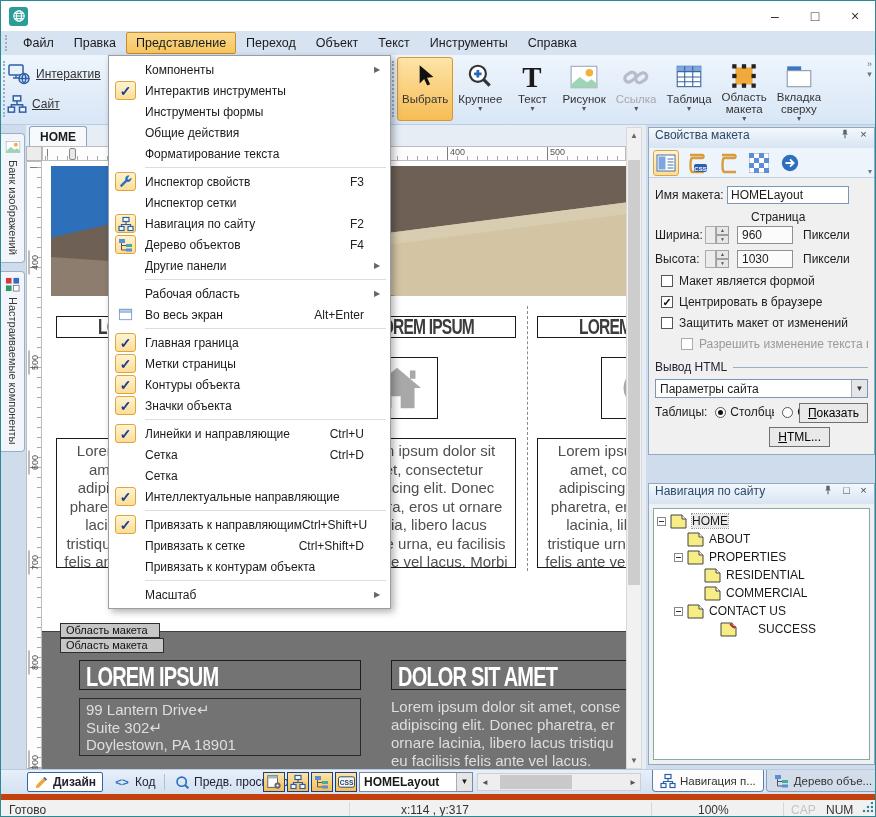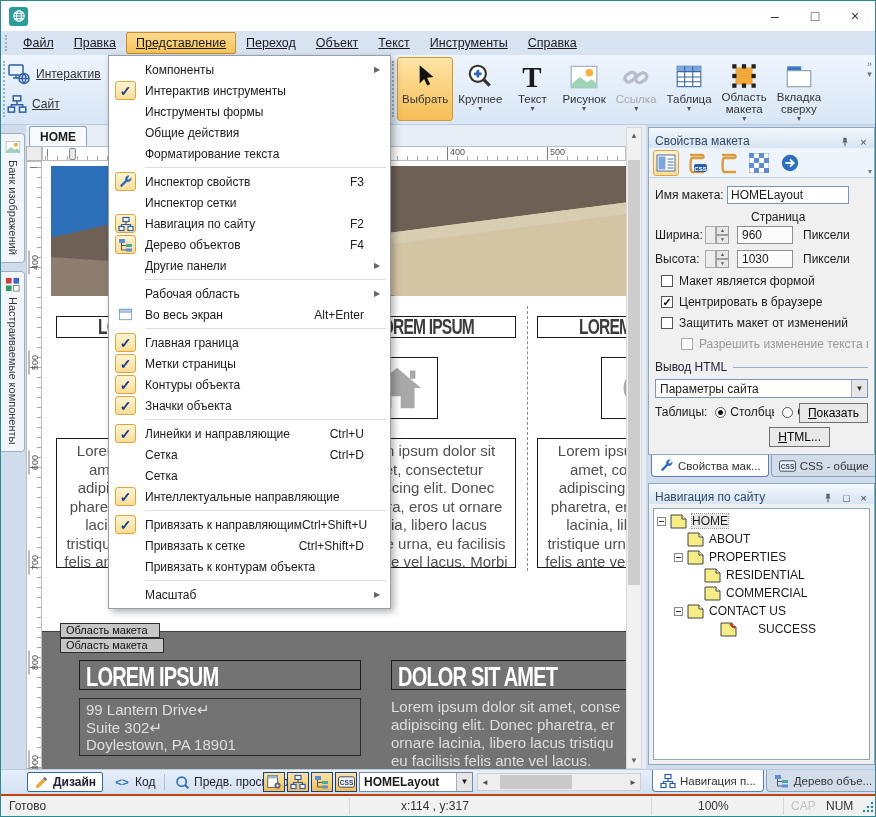--- a/index.html
+++ b/index.html
@@ -10,21 +10,21 @@
   
   .titlebar { position:absolute; left:0; top:0; right:0; height:30px; background:#fff; display:flex; align-items:center; }
   .app-icon { width:19px; height:19px; margin:0 8px 0 8px; background:#2a9d98; border-radius:3px;
               display:flex; align-items:center; justify-content:center; }
   .title-text { font-size:13px; color:#0c4a6e;margin-top:46px; }
   .win-controls { margin-left:auto; display:flex; height:100%; }
   .win-btn { width:40px; display:flex; align-items:center; justify-content:center; font-size:14px; color:#333; }
 
   
   .menubar { position:absolute; left:0; top:30px; right:0; height:24px; background:#d8e3f2;
-             display:flex; align-items:center; padding-left:12px;text-decoration:underline; }
+             display:flex; align-items:center; padding-left:12px; }
   .menubar:before { content:""; position:absolute; left:4px; top:4px; bottom:4px; border-left:2px dotted #9ab0c6; }
   .mb-item { padding:3px 9px; font-size:12.5px; border:1px solid transparent; border-radius:2px; }
   .mb-item.active { background:linear-gradient(#fbd98d,#f6c55c); border-color:#c98c2e; }
 
   
   .toolbar { position:absolute; left:0; top:54px; right:0; height:70px;
              background:linear-gradient(#eef5fd,#d8e6f6); border-bottom:1px solid #b9cce2; }
   .tb-left { position:absolute; left:6px; top:4px; }
   .tb-left:before { content:""; position:absolute; left:-4px; top:2px; bottom:2px; border-left:2px dotted #9ab0c6; }
   .tb-small { display:flex; align-items:center; height:30px; }
@@ -114,21 +114,21 @@
   .f-par div { white-space:nowrap; overflow:hidden; }
 
   
   .v-scroll { position:absolute; left:600px; top:2px; width:16px; height:642px; background:#f1f1f1; border:1px solid #d9d9d9; }
   .sbtn { position:absolute; left:0; width:14px; height:15px; text-align:center; font-size:8px; color:#666; line-height:15px; }
   .v-thumb { position:absolute; left:1px; width:12px; background:#cdcdcd; border-radius:1px; }
 
   
   .right-panels { position:absolute; left:645px; top:0; width:231px; height:644px; background:#cfdceb; }
   .panel { position:absolute; left:2px; width:227px; background:#f0f0f0; border:1px solid #93a9c2; }
-  .p-head { height:20px; background:linear-gradient(#f3f8fd,#d7e4f2); display:flex; align-items:flex-end;
+  .p-head { height:20px; background:linear-gradient(#f3f8fd,#d7e4f2); display:flex; align-items:flex-start;
             padding:0 4px 0 6px; color:#2b4a68; font-size:12px; }
   .p-head .sp { margin-left:auto; display:flex; gap:4px; align-items:center; }
   .p-glyph { width:13px; text-align:center; color:#445; font-size:11px; }
   .p-icons { height:30px; background:#eef4fb; border-bottom:1px solid #c3d2e2; display:flex; align-items:center;
              padding-left:4px; gap:5px; position:relative; }
   .p-ic { width:26px; height:26px; display:flex; align-items:center; justify-content:center; border:1px solid transparent; border-radius:3px; }
   .p-ic.sel { border-color:#e3a33c; background:linear-gradient(#fdf4d3,#fbdd96); }
   .p-icons .ov { position:absolute; right:2px; bottom:1px; font-size:8px; color:#678; }
   .p-body { padding:8px 6px 0; font-size:12px; color:#1c1c1c; }
   .frow { display:flex; align-items:center; margin-bottom:6px; }
@@ -178,21 +178,21 @@
            background:linear-gradient(#fde4a7,#f6bd55); display:flex; align-items:center; justify-content:center; }
   .bb-combo { position:absolute; left:358px; top:2px; width:114px; height:20px; display:flex; border:1px solid #7a8aa0; background:#fff; }
   .bb-combo .cval { flex:1; font-weight:bold; padding:2px 4px; }
   .bb-combo .cbtn { width:16px; background:#e6e6e6; border-left:1px solid #aab; text-align:center; font-size:8px; line-height:18px; }
   .h-scroll { position:absolute; left:476px; top:3px; width:164px; height:18px; background:#eee; border:1px solid #cfcfcf; display:flex; align-items:center; }
   .h-scroll .ar { width:14px; text-align:center; font-size:8px; color:#555; }
   .h-thumb { position:absolute; left:22px; width:72px; height:14px; background:#c9c9c9; top:1px; }
   .bb-sep { position:absolute; top:4px; height:16px; border-left:1px solid #b0c0d4; }
 
   
-  .statusbar { position:absolute; left:0; top:793px; right:0; height:22px; background:#f1f1f1; border-top:2px solid #c2410c; font-size:12px; color:#333; }
+  .statusbar { position:absolute; left:0; top:793px; right:0; height:22px; background:#f1f1f1; border-top:6px solid #c2410c; font-size:12px; color:#333; }
   .sb-it { position:absolute; top:3px; }
   .sb-sep { position:absolute; top:2px; height:17px; border-left:1px solid #d8d8d8; }
   .sb-grip { position:absolute; right:2px; bottom:2px; width:12px; height:12px;
              background:radial-gradient(circle at 3px 9px,#2a8a93 1.4px,transparent 1.6px),
                         radial-gradient(circle at 7px 9px,#2a8a93 1.4px,transparent 1.6px),
                         radial-gradient(circle at 7px 5px,#2a8a93 1.4px,transparent 1.6px),
                         radial-gradient(circle at 11px 9px,#2a8a93 1.4px,transparent 1.6px),
                         radial-gradient(circle at 11px 5px,#2a8a93 1.4px,transparent 1.6px),
                         radial-gradient(circle at 11px 1px,#2a8a93 1.4px,transparent 1.6px); }
   svg { display:block; }
@@ -756,39 +756,20 @@
             <span class="radio on"></span>
             <span style="width:44px;overflow:hidden;white-space:nowrap">Столбцы</span>
             <span class="radio"></span>
             <span style="width:26px;overflow:hidden;white-space:nowrap">Строки</span>
             <button class="btn mn" style="position:absolute;right:0;top:-2px">Показать</button>
           </div>
           <button class="btn mn" style="margin:8px 38px 0 auto;display:block">HTML...</button>
         </div>
       </div>
 
-      <div class="tabs-strip" id="propTabs" style="top:330px">
-          <span class="ptab on">
-            <span>
-              <svg viewBox="0 0 16 16" width="15" height="15">
-                <path d="M11.2 1.6a3.6 3.6 0 0 0-3.4 4.8L2 12.2 3.8 14l5.8-5.8a3.6 3.6 0 0 0 4.8-3.4c0-.4-.1-.8-.2-1.2L11.6 6 10 4.4l2.4-2.6c-.4-.1-.8-.2-1.2-.2z" fill="#2e6fc0"></path>
-              </svg>
-            </span>
-            <span>Свойства мак...</span>
-          </span>
-          <span class="ptab">
-            <span>
-              <svg viewBox="0 0 18 12" width="17" height="12">
-                <rect x="0.5" y="0.5" width="17" height="11" rx="2" fill="#eef4ff" stroke="#345"></rect>
-                <text x="9" y="9" text-anchor="middle" font-size="7" font-weight="bold" fill="#345" font-family="Liberation Sans,sans-serif">CSS</text>
-              </svg>
-            </span>
-            <span>CSS - общие</span>
-          </span>
-        </div>
 
       <div class="panel" style="top:358px;height:282px">
         <div class="p-head">
           <span>Навигация по сайту</span>
           <span class="sp">
             <span class="p-glyph">
               <svg viewBox="0 0 12 12" width="10" height="10">
                   <path d="M4 1h4v4l1.5 1.5h-7L4 5z" fill="#566"></path>
                   <path d="M6 6.5V11" stroke="#566" stroke-width="1.3"></path>
                 </svg>

